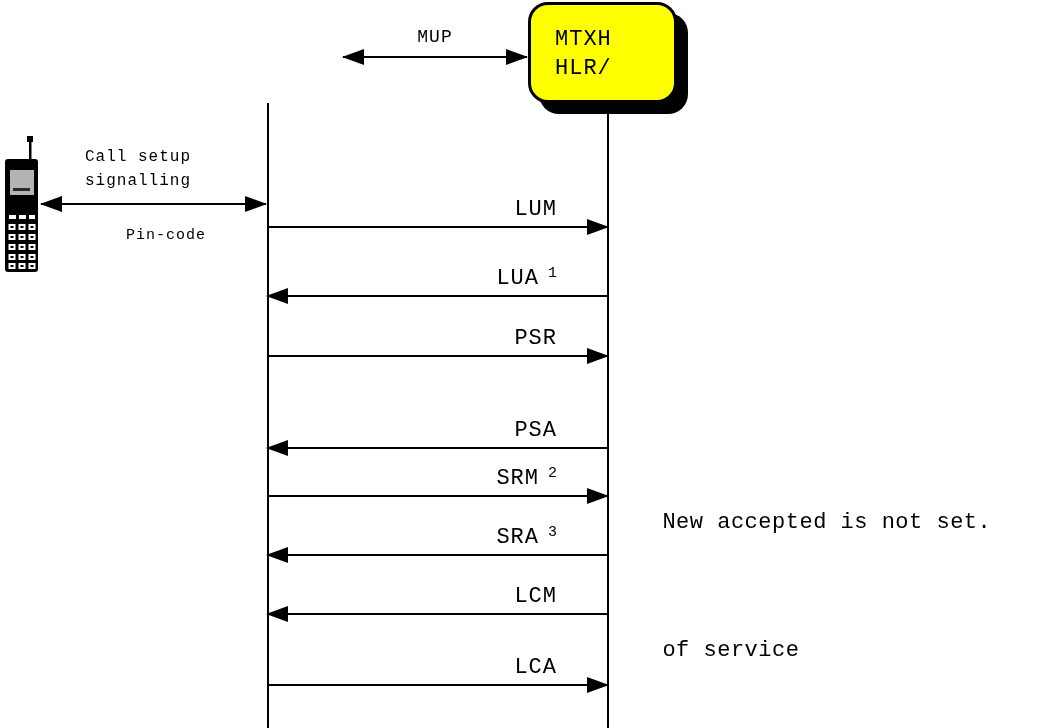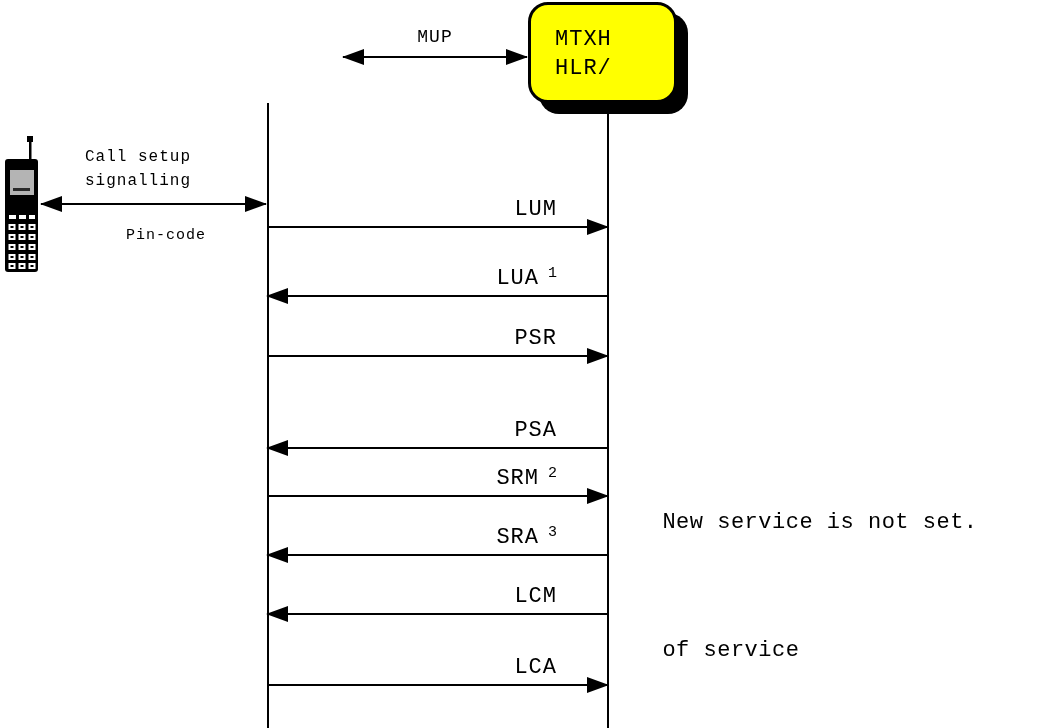--- a/index.html
+++ b/index.html
@@ -142,19 +142,19 @@
   <div class="msg" style="top:613px">
     <div class="ah l"></div>
     <div class="lbl"><span>LCM</span><span class="sup"></span></div>
   </div>
   <div class="msg" style="top:684px">
     <div class="ah r"></div>
     <div class="lbl"><span>LCA</span><span class="sup"></span></div>
   </div>
 
   <div class="note" style="top:460px">
-    <div class="note-line">  New service is not set.</div>
+    <div class="note-line">  New accepted is not set.</div>
   </div>
   <div class="note" style="top:588px">
     <div class="note-line">  of service</div>
   </div>
 
 </div>
 
 </body></html>

